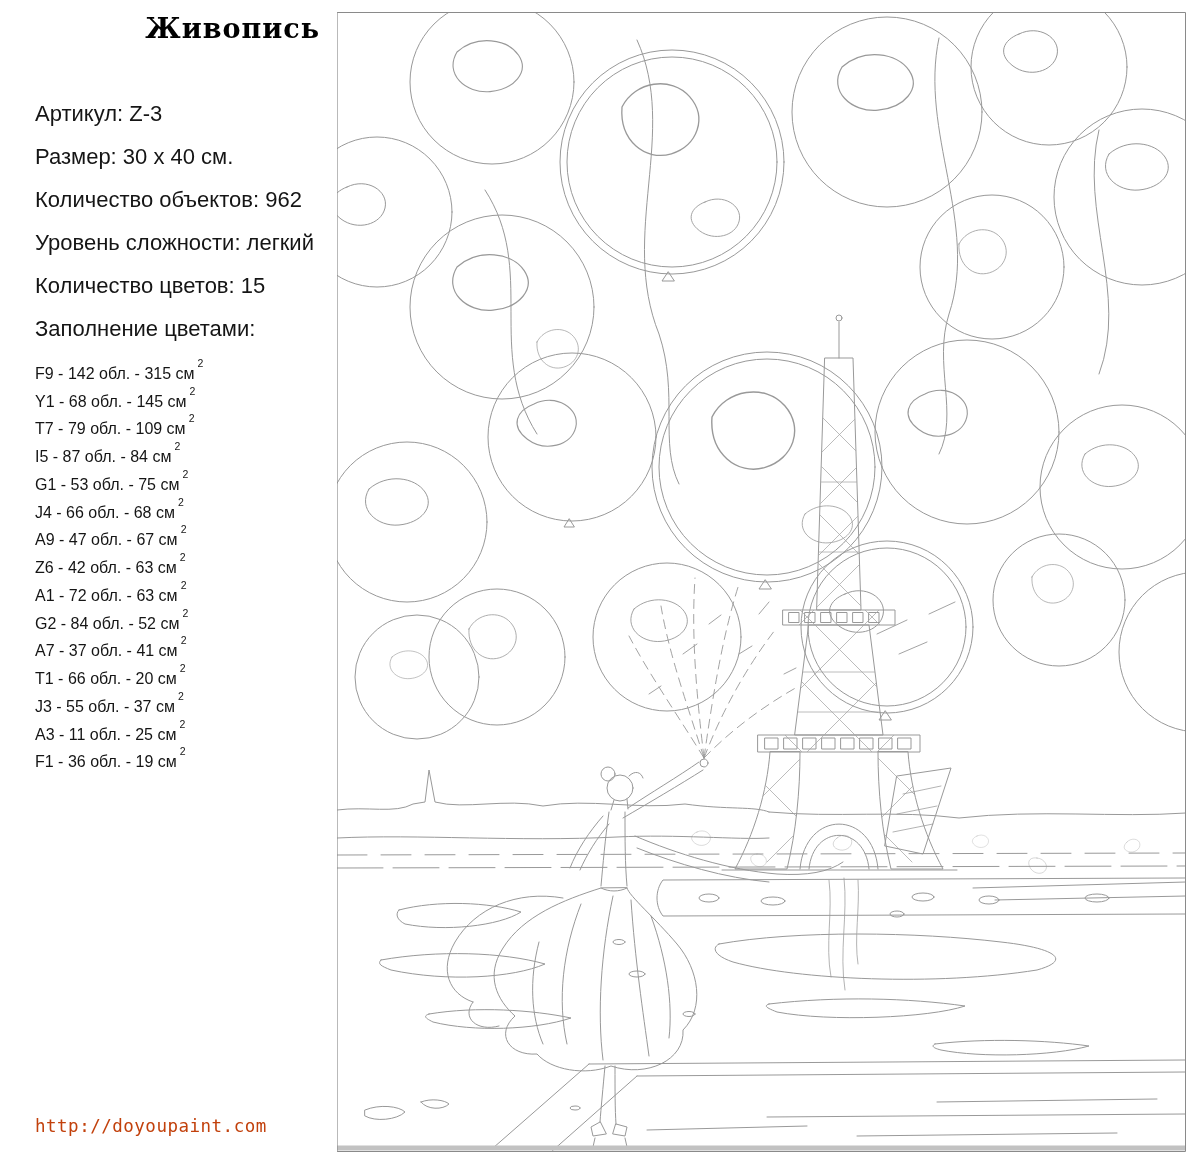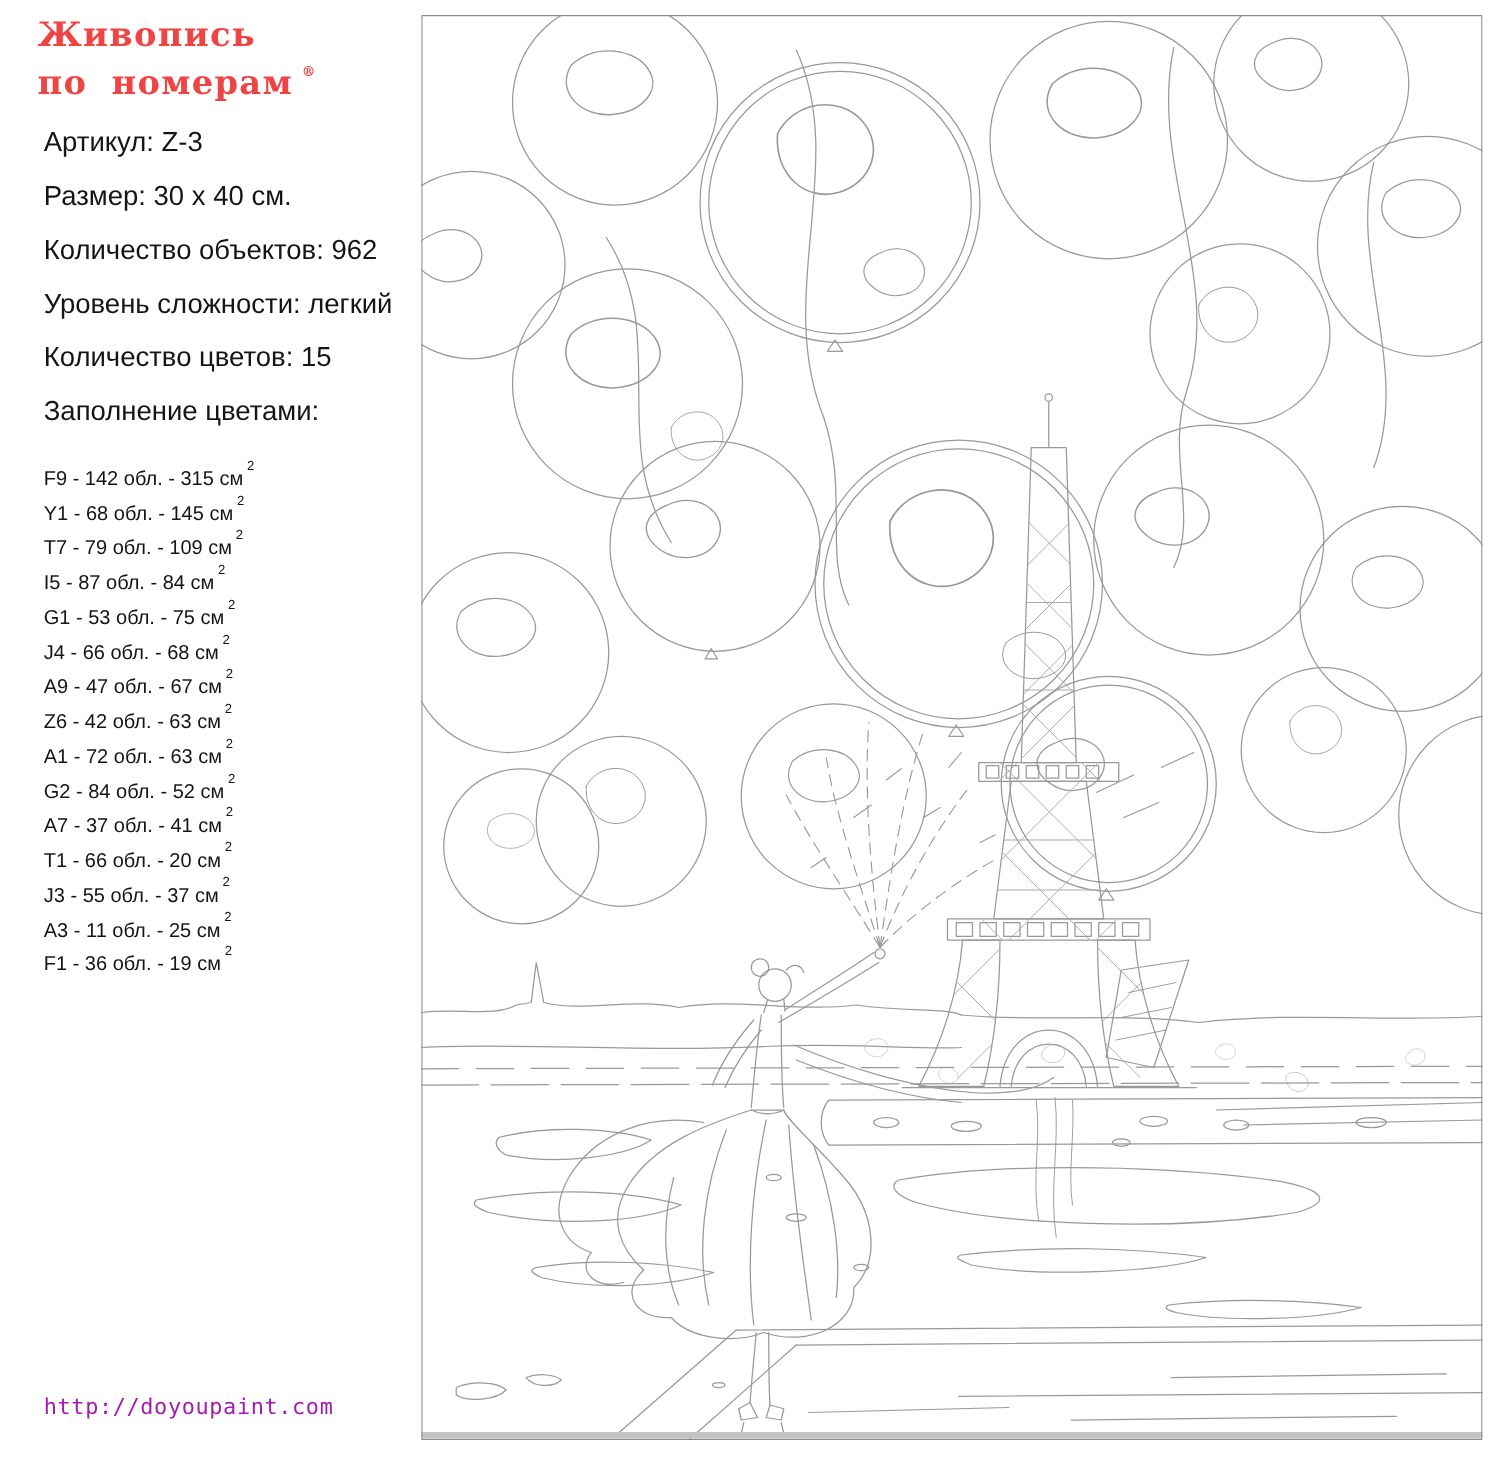--- a/index.html
+++ b/index.html
@@ -3,49 +3,48 @@
 <meta charset="utf-8">
 <style>
   html,body{margin:0;padding:0;background:#ffffff;}
   .page{
     position:relative;width:1203px;height:1169px;background:#fff;overflow:hidden;
     font-family:"Liberation Sans",sans-serif;color:#151515;
   }
   
   .info{position:absolute;left:0;top:0;width:337px;height:1169px;}
   .brand{
-    position:absolute;left:30px;top:12px;width:290px;text-align:left;
-    font-family:"DejaVu Serif",serif;font-weight:700;color:#ef4444;
+    position:absolute;left:30px;top:12px;width:290px;text-align:right;
+    font-family:"DejaVu Serif",serif;font-weight:700;color:#000000;
     font-size:27px;line-height:33px;letter-spacing:1px;
   }
   .brand .l2{word-spacing:9px;}
   .brand sup.reg{font-size:11px;font-weight:700;position:relative;top:-4px;margin-left:7px;letter-spacing:0;}
   .details{position:absolute;left:35px;top:104px;}
   .details p{margin:0 0 23px 0;font-size:22px;line-height:20px;white-space:nowrap;}
   .details p.heading{margin-bottom:14px;margin-top:15px;}
-  .colors{position:absolute;left:35px;top:368px;margin:0;padding:0;list-style:none;}
+  .colors{position:absolute;left:35px;top:358px;margin:0;padding:0;list-style:none;}
   .colors li{font-size:16px;line-height:22.4px;white-space:nowrap;}
   .colors li sup{font-size:10.5px;position:relative;top:-6px;margin-left:3px;}
   .url{
     position:absolute;left:35px;top:1116px;
-    font-family:"DejaVu Sans Mono",monospace;font-size:17.5px;color:#a21caf;letter-spacing:.5px;
+    font-family:"DejaVu Sans Mono",monospace;font-size:17.5px;color:#c2410c;letter-spacing:.5px;
   }
   
   .art{position:absolute;left:337px;top:12px;width:849px;height:1140px;margin:0;}
   .art svg{display:block;width:849px;height:1140px;}
 </style>
 </head>
 <body>
 
 <div class="page">
 
   <aside class="info">
     <div class="brand">
       <div class="l1">Живопись</div>
-      <div class="l2"><span>по номерам</span><sup class="reg">®</sup></div>
     </div>
 
     <div class="details">
       <p>Артикул: Z-3</p>
       <p>Размер: 30 x 40 см.</p>
       <p>Количество объектов: 962</p>
       <p>Уровень сложности: легкий</p>
       <p>Количество цветов: 15</p>
       <p class="heading">Заполнение цветами:</p>
     </div>

